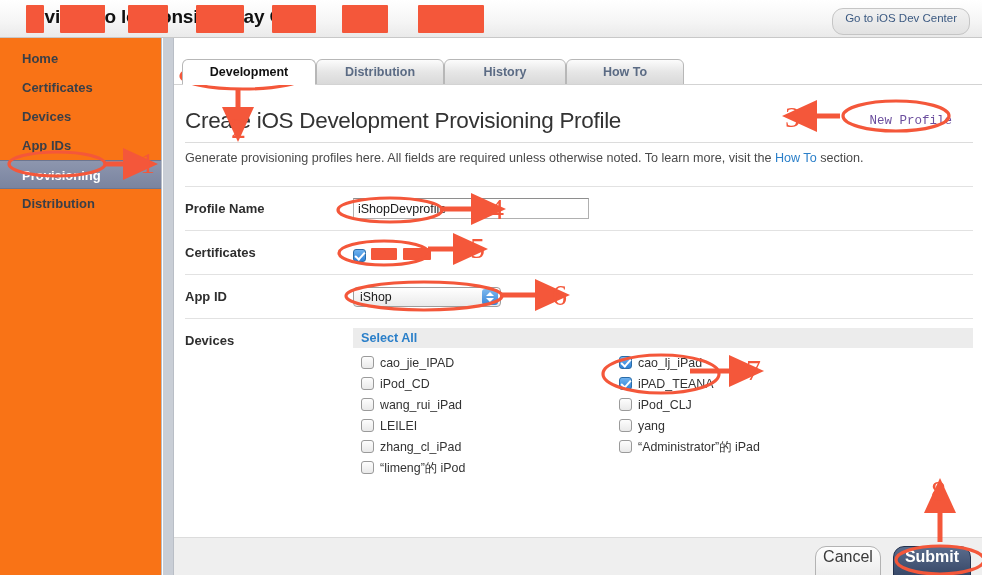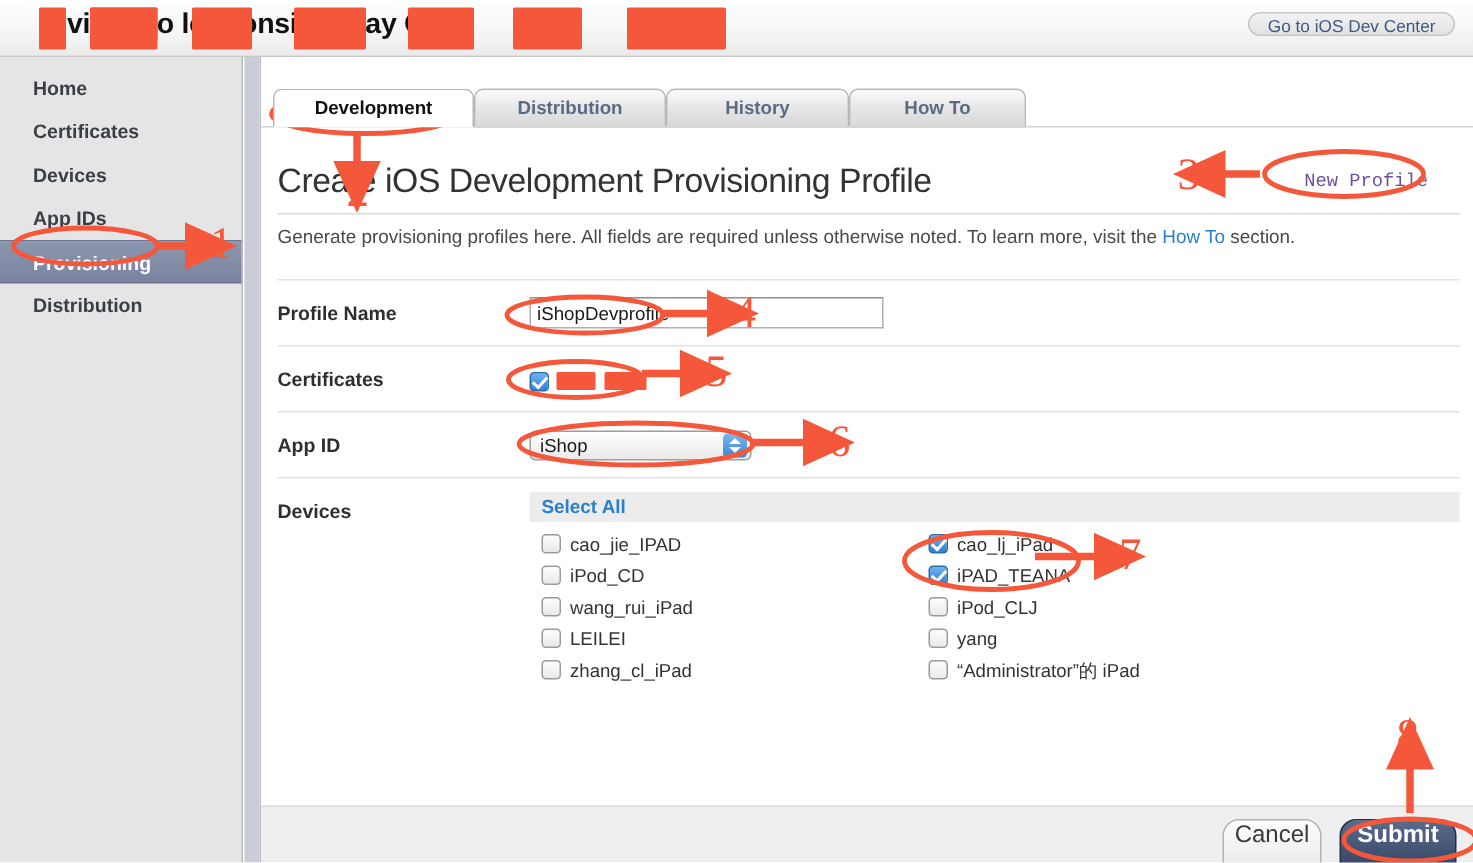--- a/index.html
+++ b/index.html
@@ -21,33 +21,33 @@
   .site-title {
     position: absolute; left: 26px; top: 6px;
     font-size: 19px; font-weight: bold; color: #111;
     letter-spacing: -0.2px; white-space: nowrap;
   }
   .redact {
     position: absolute; background: #f4573a; border-radius: 1px;
   }
   .devcenter-btn {
     position: absolute; right: 12px; top: 8px;
-    height: 16px; padding: 0 12px;
+    height: 27px; padding: 0 12px;
     border-radius: 11px;
     background: linear-gradient(to bottom, #f2f2f2 0%, #e2e2e2 100%);
     border: 1px solid #c5c5c5;
     font-size: 11.5px; color: #3c5a82;
     line-height: 19px; text-align: right;
     cursor: pointer;
   }
 
   
   .sidebar {
     position: absolute; left: 0; top: 38px; width: 162px; height: 537px;
-    background: #e5e5e5;
+    background: #f97316;
     border-right: 1px solid #b6bcc6;
   }
   .side-item {
     position: relative;
     height: 29px; line-height: 29px;
     padding-left: 22px;
     font-size: 13px; font-weight: bold; color: #3a3f47;
     cursor: pointer;
   }
   .side-item.first { margin-top: 6px; }
@@ -323,20 +323,23 @@
                 <span class="cb"></span><span class="cb-label">iPod_CD</span>
               </div>
               <div class="dev-item">
                 <span class="cb"></span><span class="cb-label">wang_rui_iPad</span>
               </div>
               <div class="dev-item">
                 <span class="cb"></span><span class="cb-label">LEILEI</span>
               </div>
               <div class="dev-item">
                 <span class="cb"></span><span class="cb-label">zhang_cl_iPad</span>
+              </div>
+              <div class="dev-item">
+                <span class="cb"></span><span class="cb-label">“limeng”的 iPod</span>
               </div>
             </div>
 
             <div class="dev-col right">
               <div class="dev-item">
                 <span class="cb checked"></span><span class="cb-label">cao_lj_iPad</span>
               </div>
               <div class="dev-item">
                 <span class="cb checked"></span><span class="cb-label">iPAD_TEANA</span>
               </div>

